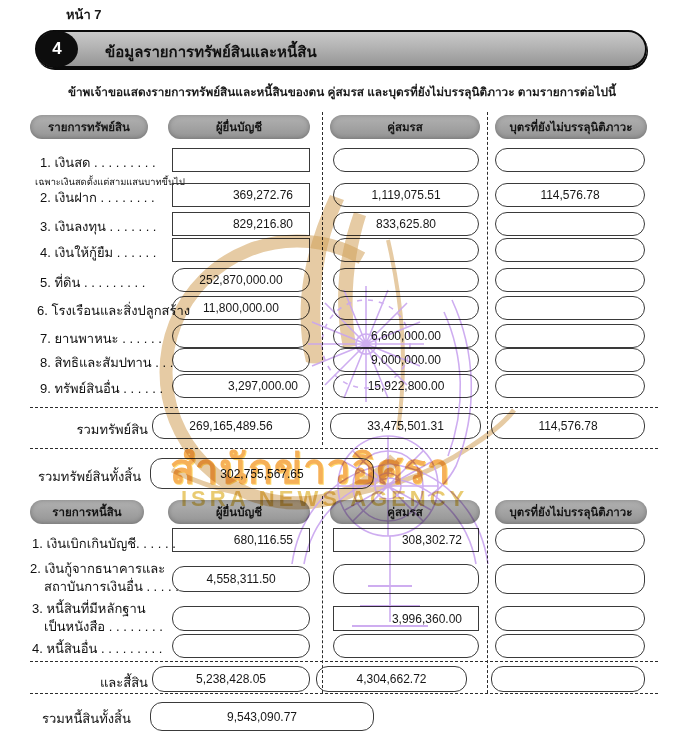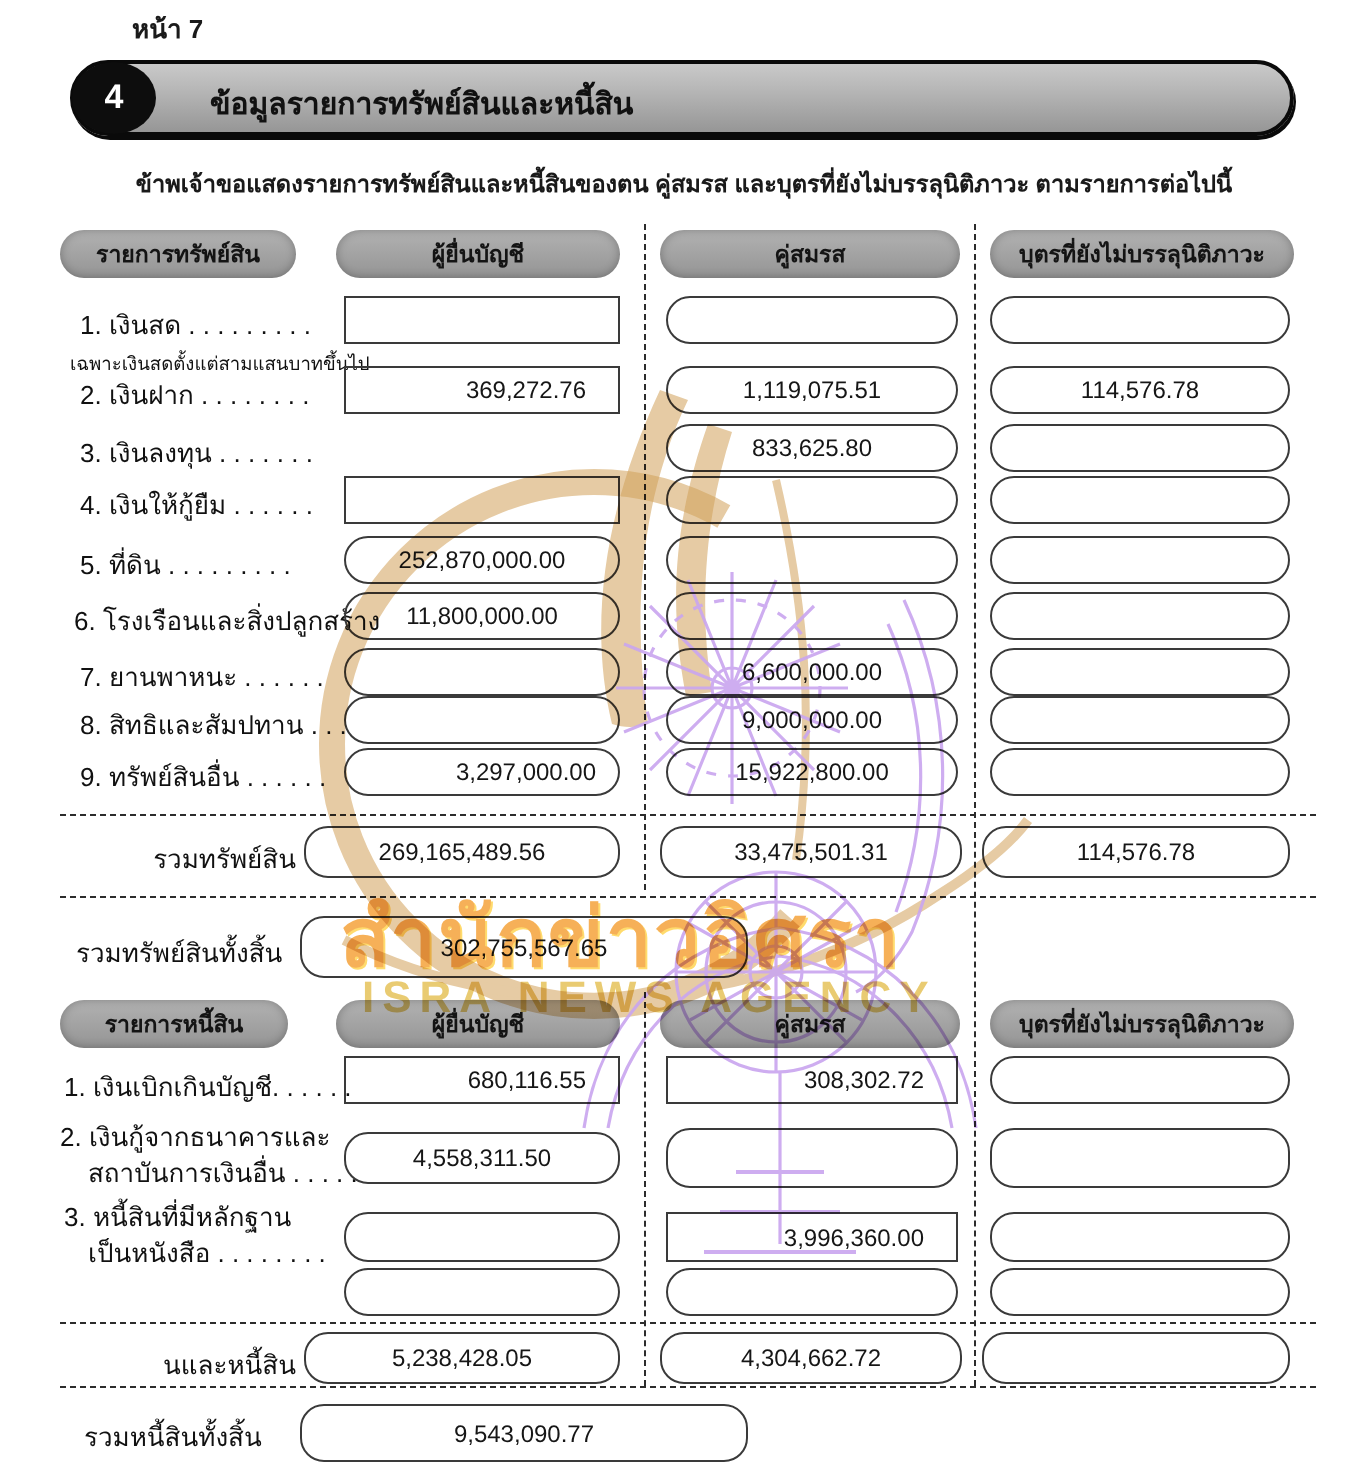--- a/index.html
+++ b/index.html
@@ -74,20 +74,21 @@
   <div class="abs box" style="left:172px;top:148px;width:138px;"></div>
   <div class="abs box ctr" style="left:333px;top:148px;width:146px;"></div>
   <div class="abs box ctr" style="left:495px;top:148px;width:150px;"></div>
 
   <div class="abs rowlabel" style="left:40px;top:187px;">2. เงินฝาก . . . . . . . .</div>
   <div class="abs box" style="left:172px;top:183px;width:138px;">369,272.76</div>
   <div class="abs box ctr" style="left:333px;top:183px;width:146px;">1,119,075.51</div>
   <div class="abs box ctr" style="left:495px;top:183px;width:150px;">114,576.78</div>
 
   <div class="abs rowlabel" style="left:40px;top:216px;">3. เงินลงทุน . . . . . . .</div>
+  <div class="abs box" style="left:172px;top:212px;width:138px;">829,216.80</div>
   <div class="abs box ctr" style="left:333px;top:212px;width:146px;">833,625.80</div>
   <div class="abs box ctr" style="left:495px;top:212px;width:150px;"></div>
 
   <div class="abs rowlabel" style="left:40px;top:242px;">4. เงินให้กู้ยืม . . . . . .</div>
   <div class="abs box" style="left:172px;top:238px;width:138px;"></div>
   <div class="abs box ctr" style="left:333px;top:238px;width:146px;"></div>
   <div class="abs box ctr" style="left:495px;top:238px;width:150px;"></div>
 
   <div class="abs rowlabel" style="left:40px;top:272px;">5. ที่ดิน . . . . . . . . .</div>
   <div class="abs box ctr" style="left:172px;top:268px;width:138px;">252,870,000.00</div>
@@ -139,28 +140,29 @@
   <div class="abs box ctr" style="left:172px;top:566px;width:138px;height:26px;">4,558,311.50</div>
   <div class="abs box ctr" style="left:333px;top:564px;width:146px;height:30px;"></div>
   <div class="abs box ctr" style="left:495px;top:564px;width:150px;height:30px;"></div>
 
   <div class="abs rowlabel" style="left:32px;top:598px;">3. หนี้สินที่มีหลักฐาน</div>
   <div class="abs rowlabel" style="left:44px;top:616px;">เป็นหนังสือ . . . . . . . .</div>
   <div class="abs box ctr" style="left:172px;top:606px;width:138px;height:25px;"></div>
   <div class="abs box" style="left:333px;top:606px;width:146px;height:25px;">3,996,360.00</div>
   <div class="abs box ctr" style="left:495px;top:606px;width:150px;height:25px;"></div>
 
+  <div class="abs rowlabel" style="left:32px;top:638px;">4. หนี้สินอื่น . . . . . . . . .</div>
   <div class="abs box ctr" style="left:172px;top:634px;width:138px;"></div>
   <div class="abs box ctr" style="left:333px;top:634px;width:146px;"></div>
   <div class="abs box ctr" style="left:495px;top:634px;width:150px;"></div>
 
   <div class="abs hdash" style="left:30px;top:661px;width:628px;"></div>
-  <div class="abs tlabel" style="left:58px;top:672px;width:90px;text-align:right;">นและหนี้สิน</div>
+  <div class="abs tlabel" style="left:58px;top:672px;width:90px;text-align:right;">และสี้สิน</div>
   <div class="abs box ctr" style="left:152px;top:666px;width:158px;height:26px;">5,238,428.05</div>
-  <div class="abs box ctr" style="left:330px;top:666px;width:151px;height:26px;text-align:right;">4,304,662.72</div>
+  <div class="abs box ctr" style="left:316px;top:666px;width:151px;height:26px;text-align:right;">4,304,662.72</div>
   <div class="abs box ctr" style="left:491px;top:666px;width:154px;height:26px;"></div>
   <div class="abs hdash" style="left:30px;top:693px;width:628px;"></div>
 
   <div class="abs tlabel" style="left:42px;top:708px;">รวมหนี้สินทั้งสิ้น</div>
   <div class="abs box ctr" style="left:150px;top:702px;width:224px;height:29px;">9,543,090.77</div>
 
   <svg class="abs wm" style="left:0;top:0;" width="684" height="740" viewBox="0 0 684 740">
 
     <g stroke="#d1a159" fill="none" opacity="0.55">
       <circle cx="297" cy="372" r="131" stroke-width="13" stroke-dasharray="590 233" stroke-dashoffset="-95"></circle>

